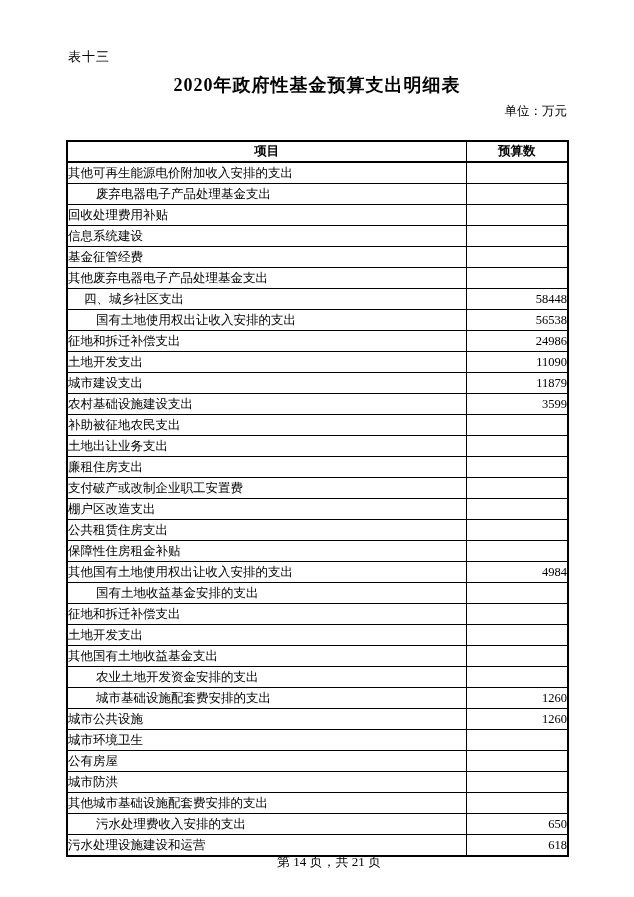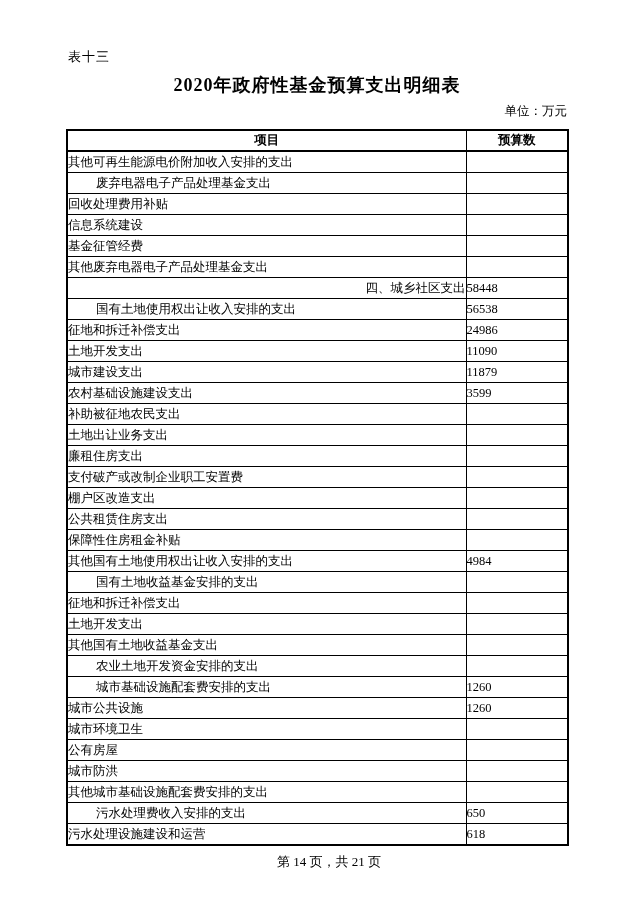--- a/index.html
+++ b/index.html
@@ -37,21 +37,21 @@
     position: absolute;
     left: 66px;
     top: 103px;
     width: 501px;
     text-align: right;
     font-size: 12.5px;
   }
   table.budget-table {
     position: absolute;
     left: 66px;
-    top: 129px;
+    top: 140px;
     width: 501px;
     border-collapse: collapse;
     table-layout: fixed;
     border: 2px solid #000;
   }
   table.budget-table col.col-item  { width: 399px; }
   table.budget-table col.col-value { width: 102px; }
   table.budget-table th,
   table.budget-table td {
     border: 1px solid #000;
@@ -65,24 +65,24 @@
     font-weight: bold;
     text-align: center;
     border-bottom: 2px solid #000;
     vertical-align: middle;
   }
   table.budget-table tbody td {
     height: 20px;
     vertical-align: middle;
   }
   td.item { text-align: left; }
-  td.item.level-0 { padding-left: 3px; text-align: right; }
+  td.item.level-0 { padding-left: 16px; }
   td.item.level-1 { padding-left: 28px; }
   td.item.level-2 { }
-  td.value { text-align: left; }
+  td.value { text-align: right; }
   .page-footer {
     position: absolute;
     left: 12px;
     top: 853px;
     width: 634px;
     text-align: center;
     font-size: 13px;
   }
 </style>
 </head>

